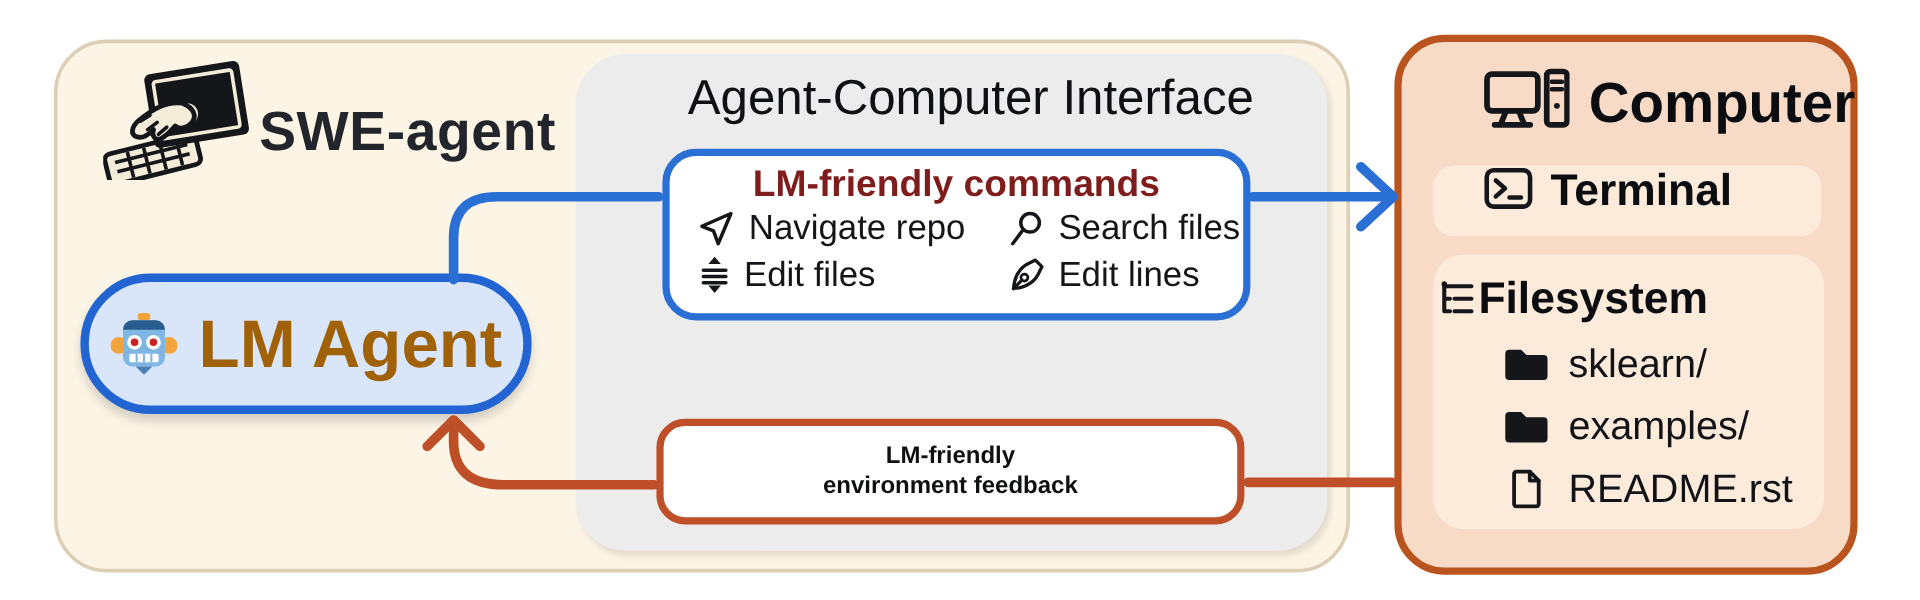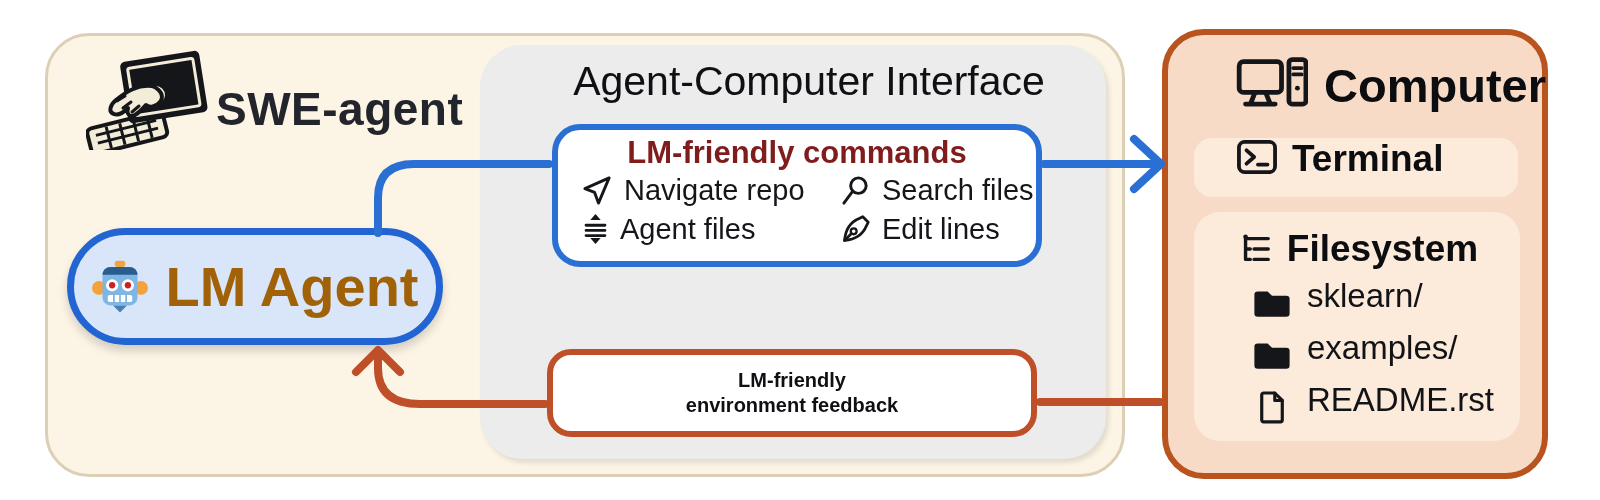--- a/index.html
+++ b/index.html
@@ -49,24 +49,24 @@
     background:var(--computer-fill);border:6px solid #b9541f;border-radius:42px}
   .computer-header{position:absolute;left:1162px;top:56px;width:458px;display:flex;
     align-items:center;justify-content:center;gap:16px}
   .computer-title{font-size:47px;font-weight:700;color:#0c0d10}
   .terminal-pill{position:absolute;left:1194px;top:138px;width:324px;height:59px;
     background:var(--computer-inner);border-radius:18px;display:flex;align-items:flex-start;
     gap:14px;padding-left:42px}
   .terminal-label{font-size:37px;font-weight:700;color:#0c0d10}
   .fs-card{position:absolute;left:1194px;top:212px;width:326px;height:229px;
     background:var(--computer-inner);border-radius:26px;padding-top:16px}
-  .fs-header{display:flex;align-items:center;justify-content:center;gap:13px}
+  .fs-header{display:flex;align-items:center;}
   .fs-title{font-size:37px;font-weight:700;color:#0c0d10}
   .fs-rows{margin-top:7px}
-  .fs-row{display:flex;gap:13px;margin-left:56px;height:52px;
+  .fs-row{display:flex;align-items:center;gap:13px;margin-left:56px;height:52px;
     font-size:33px;color:#121316;white-space:nowrap}
   .fs-ico{width:44px;display:flex;align-items:center;justify-content:center}
 
   
   .arrows{position:absolute;left:0;top:0;width:1600px;height:500px;pointer-events:none}
   .arrow-blue{stroke:var(--blue);stroke-width:8;fill:none;stroke-linecap:round;stroke-linejoin:round}
   .arrow-orange{stroke:var(--orange);stroke-width:8;fill:none;stroke-linecap:round;stroke-linejoin:round}
   .ic{stroke:#15161a;fill:none;stroke-linecap:round;stroke-linejoin:round}
 </style>
 </head>
@@ -115,21 +115,21 @@
           <path class="ic" stroke-width="3" d="M13 17 L4 29"></path>
         </svg>
         <span>Search files</span>
       </div>
       <div class="cmd-item">
         <svg width="27" height="34" viewBox="0 0 28 36">
           <path class="ic" stroke-width="3" d="M4 14 H24 M4 19.5 H24 M4 25 H24"></path>
           <path d="M14 2 L19.5 8.5 H8.5 Z" fill="#15161a"></path>
           <path d="M14 34 L8.5 27.5 H19.5 Z" fill="#15161a"></path>
         </svg>
-        <span>Agent files</span>
+        <span>Edit files</span>
       </div>
       <div class="cmd-item">
         <svg width="31" height="31" viewBox="0 0 34 34">
           <path class="ic" stroke-width="3" d="M5 29 C6 17 11 9 21 5 L25 3 L31 9 L29 13 C25 23 17 28 5 29 Z"></path>
           <circle class="ic" stroke-width="2.5" cx="15" cy="19" r="3.2"></circle>
           <path class="ic" stroke-width="3" d="M5 29 L12 22"></path>
         </svg>
         <span>Edit lines</span>
       </div>
     </div>

